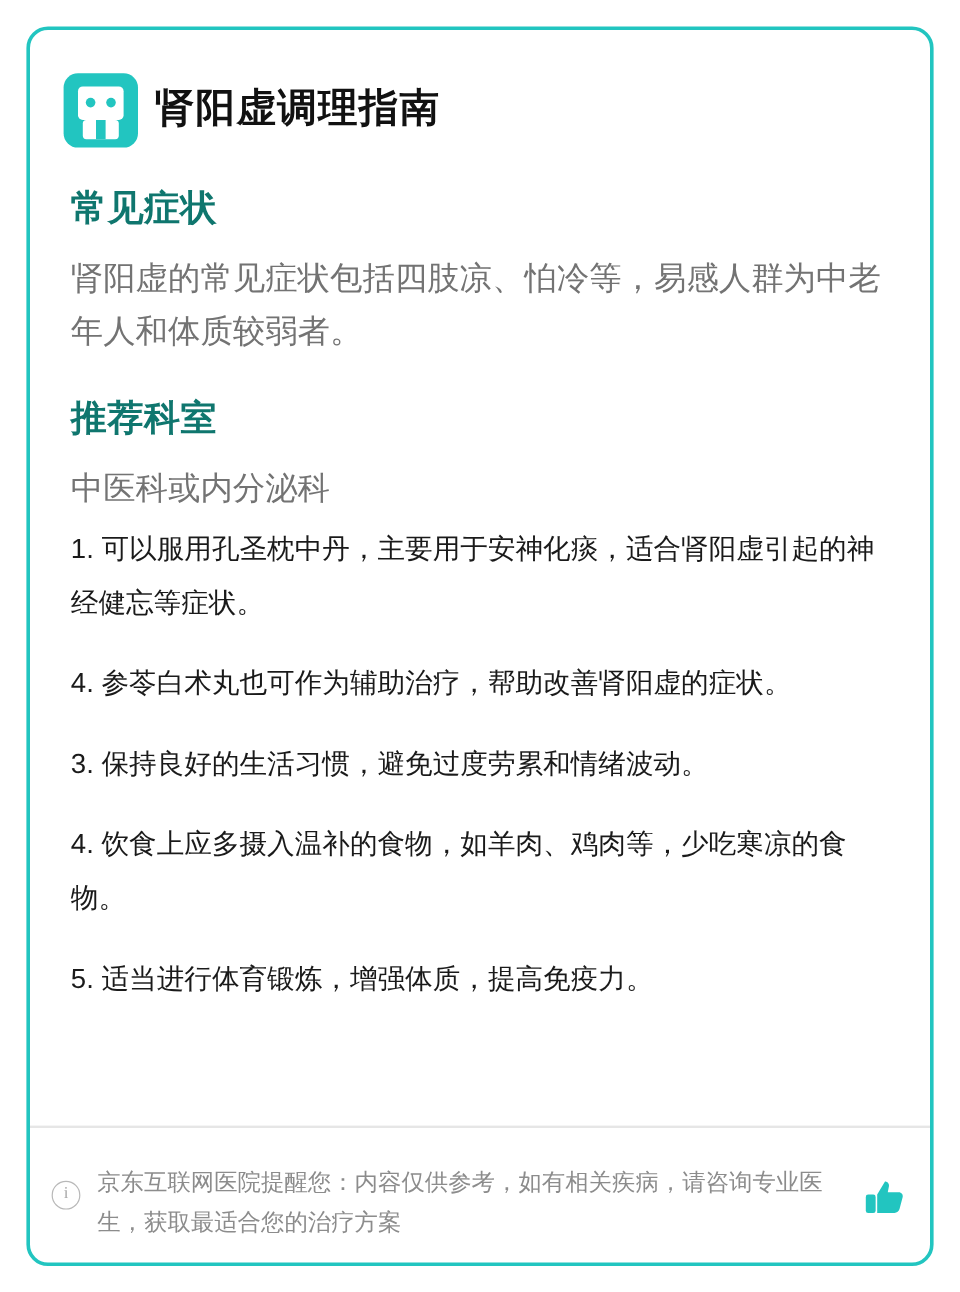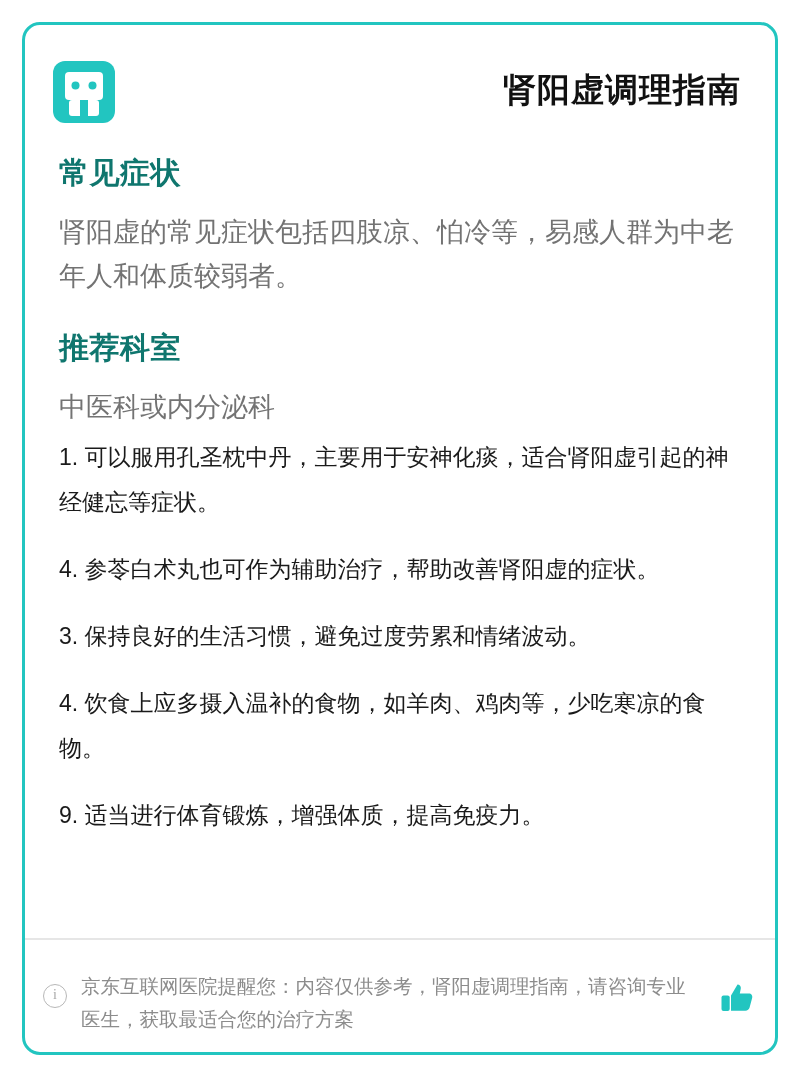--- a/index.html
+++ b/index.html
@@ -29,21 +29,20 @@
     border-radius: 18px;
     padding: 30px 34px 0 34px;
   }
   
   .header {
     position: relative;
     display: flex;
     align-items: center;
     min-height: 70px;
     margin-bottom: 18px;
-    justify-content: flex-end;
   }
   .doc-icon {
     position: absolute;
     left: -12px;
     top: 0px;
     width: 74px;
     height: 74px;
   }
   .title {
     margin-left: 70px;
@@ -148,28 +147,28 @@
     <p class="body-text">肾阳虚的常见症状包括四肢凉、怕冷等，易感人群为中老年人和体质较弱者。</p>
 
     <h2 class="section-heading">推荐科室</h2>
     <p class="body-text">中医科或内分泌科</p>
 
     <ul class="list">
       <li class="list-item">1. 可以服用孔圣枕中丹，主要用于安神化痰，适合肾阳虚引起的神经健忘等症状。</li>
       <li class="list-item">4. 参苓白术丸也可作为辅助治疗，帮助改善肾阳虚的症状。</li>
       <li class="list-item">3. 保持良好的生活习惯，避免过度劳累和情绪波动。</li>
       <li class="list-item">4. 饮食上应多摄入温补的食物，如羊肉、鸡肉等，少吃寒凉的食物。</li>
-      <li class="list-item">9. 适当进行体育锻炼，增强体质，提高免疫力。</li>
+      <li class="list-item">5. 适当进行体育锻炼，增强体质，提高免疫力。</li>
     </ul>
 
     <div class="divider"></div>
 
     <div class="footer">
       <span class="info-icon">i</span>
-      <div class="footer-text">京东互联网医院提醒您：内容仅供参考，肾阳虚调理指南，请咨询专业医生，获取最适合您的治疗方案</div>
+      <div class="footer-text">京东互联网医院提醒您：内容仅供参考，如有相关疾病，请咨询专业医生，获取最适合您的治疗方案</div>
       <span class="thumb-icon">
         <svg width="40" height="40" viewBox="0 0 40 40" xmlns="http://www.w3.org/2000/svg">
           <path d="M14 17.5 L20.5 6.5 C22.6 6.5 24.2 8.4 23.8 10.6 L22.8 15.5 L32 15.5 C34.2 15.5 35.8 17.6 35.2 19.8 L32.6 29.6 C32.1 31.5 30.4 32.8 28.4 32.8 L14 32.8 Z" fill="#22c5c0"></path>
           <rect x="4.5" y="17.5" width="8.2" height="15.4" rx="2" fill="#22c5c0"></rect>
         </svg>
       </span>
     </div>
 
   </div>
 </div>

